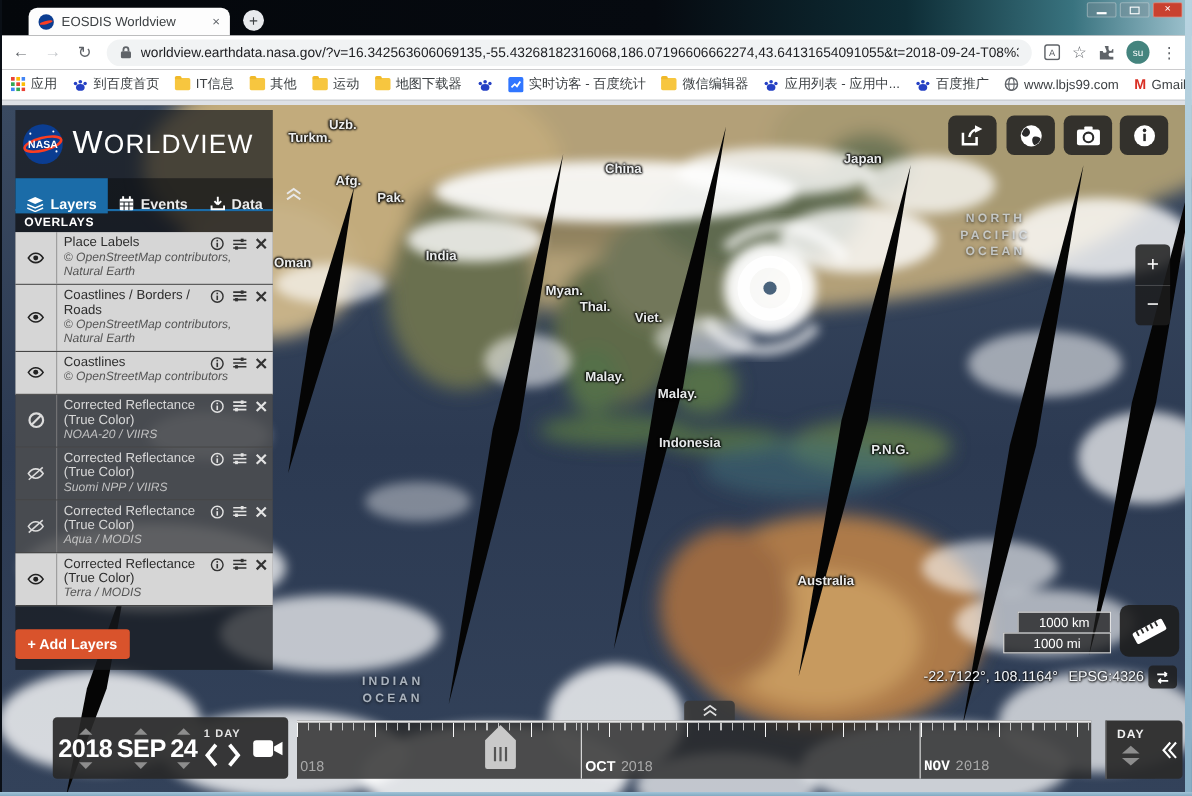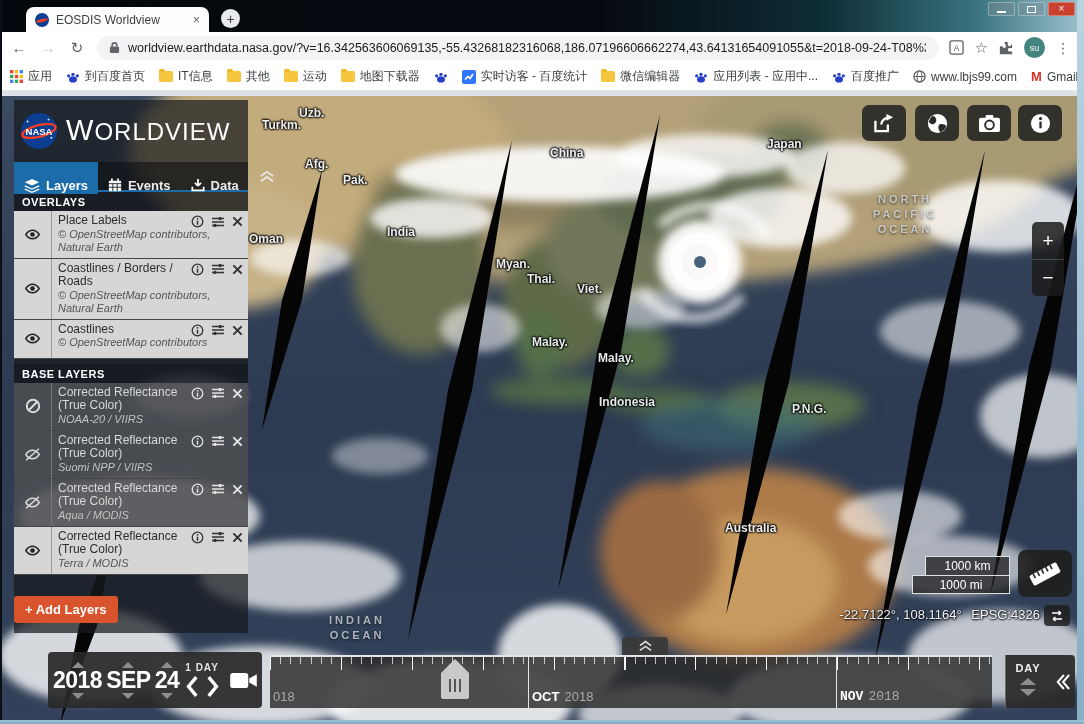--- a/index.html
+++ b/index.html
@@ -495,21 +495,20 @@
                 </span>
                 <span style="display: inline-flex;">
                   <svg width="11" height="11" viewBox="0 0 12 12">
                     <path d="M1.5 1.5l9 9M10.5 1.5l-9 9" stroke="currentColor" stroke-width="2.2"></path>
                   </svg>
                 </span>
               </div>
             </div>
           </div>
         </div>
-      <div class="sec-label" style="margin-top:5px;">BASE LAYERS</div>
       <div id="baselayers-list">
           <div class="layer-row dim">
             <div class="vis-cell">
               <svg width="16" height="16" viewBox="0 0 16 16">
                 <circle cx="8" cy="8" r="6.2" fill="none" stroke="currentColor" stroke-width="2"></circle>
                 <line x1="3.8" y1="12.2" x2="12.2" y2="3.8" stroke="currentColor" stroke-width="2"></line>
               </svg>
             </div>
             <div class="layer-main">
               <div class="layer-title">Corrected Reflectance (True Color)</div>

